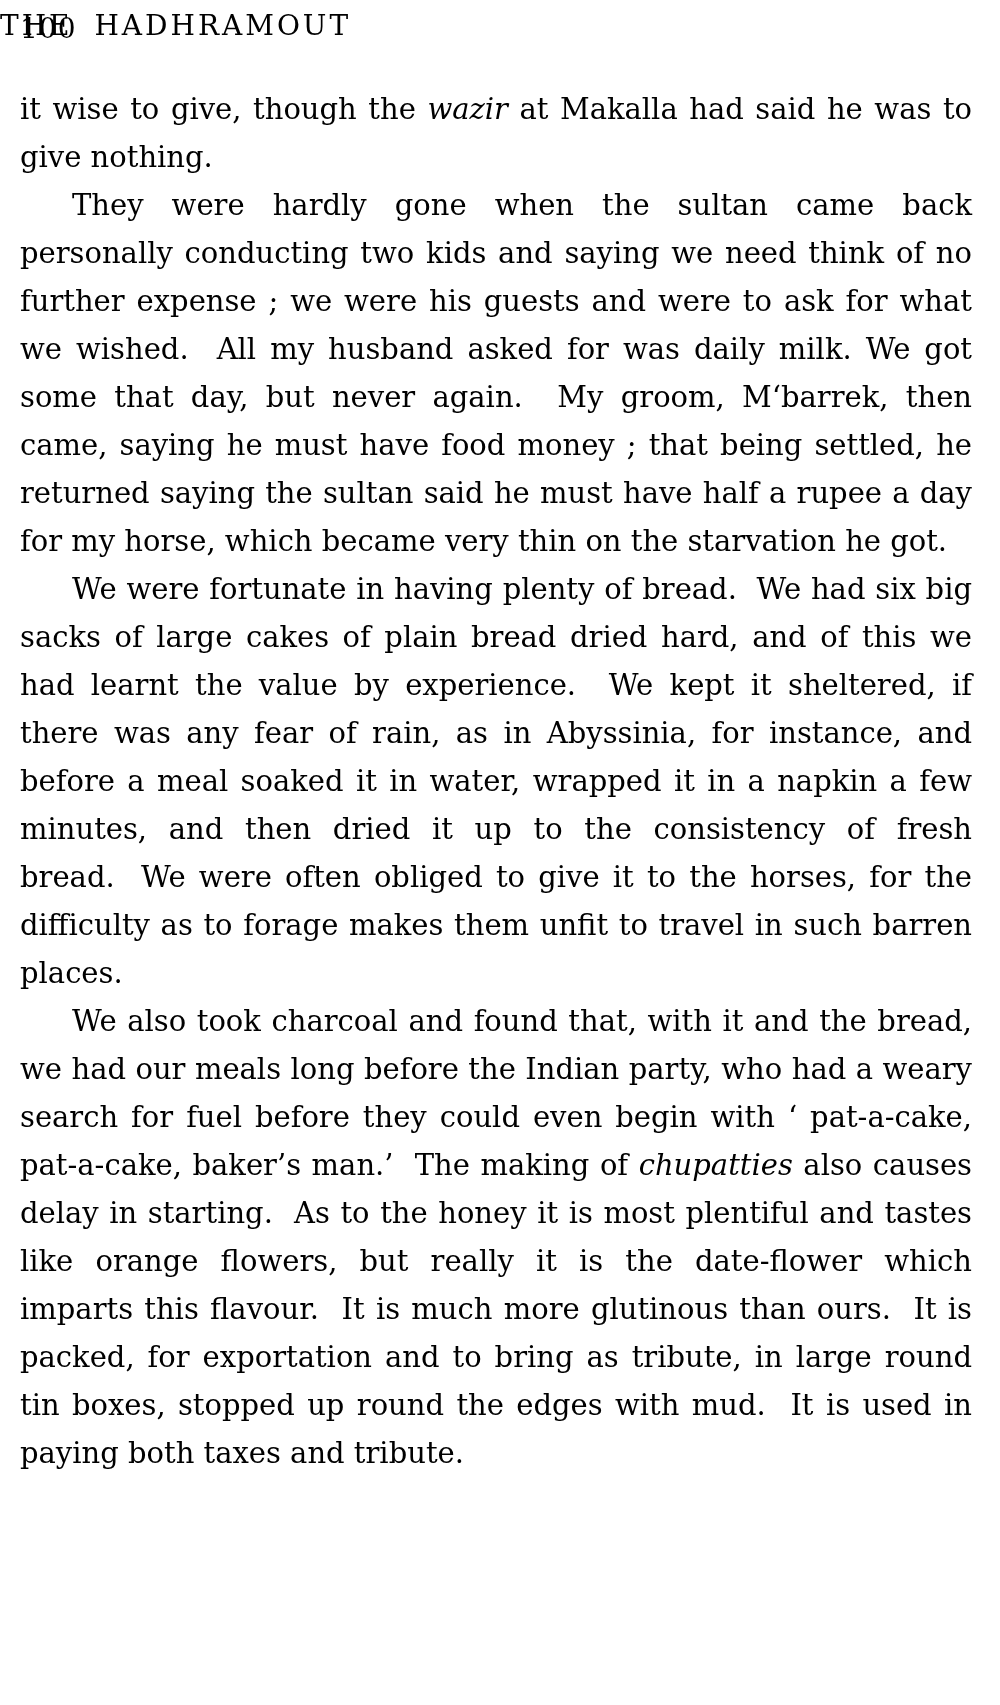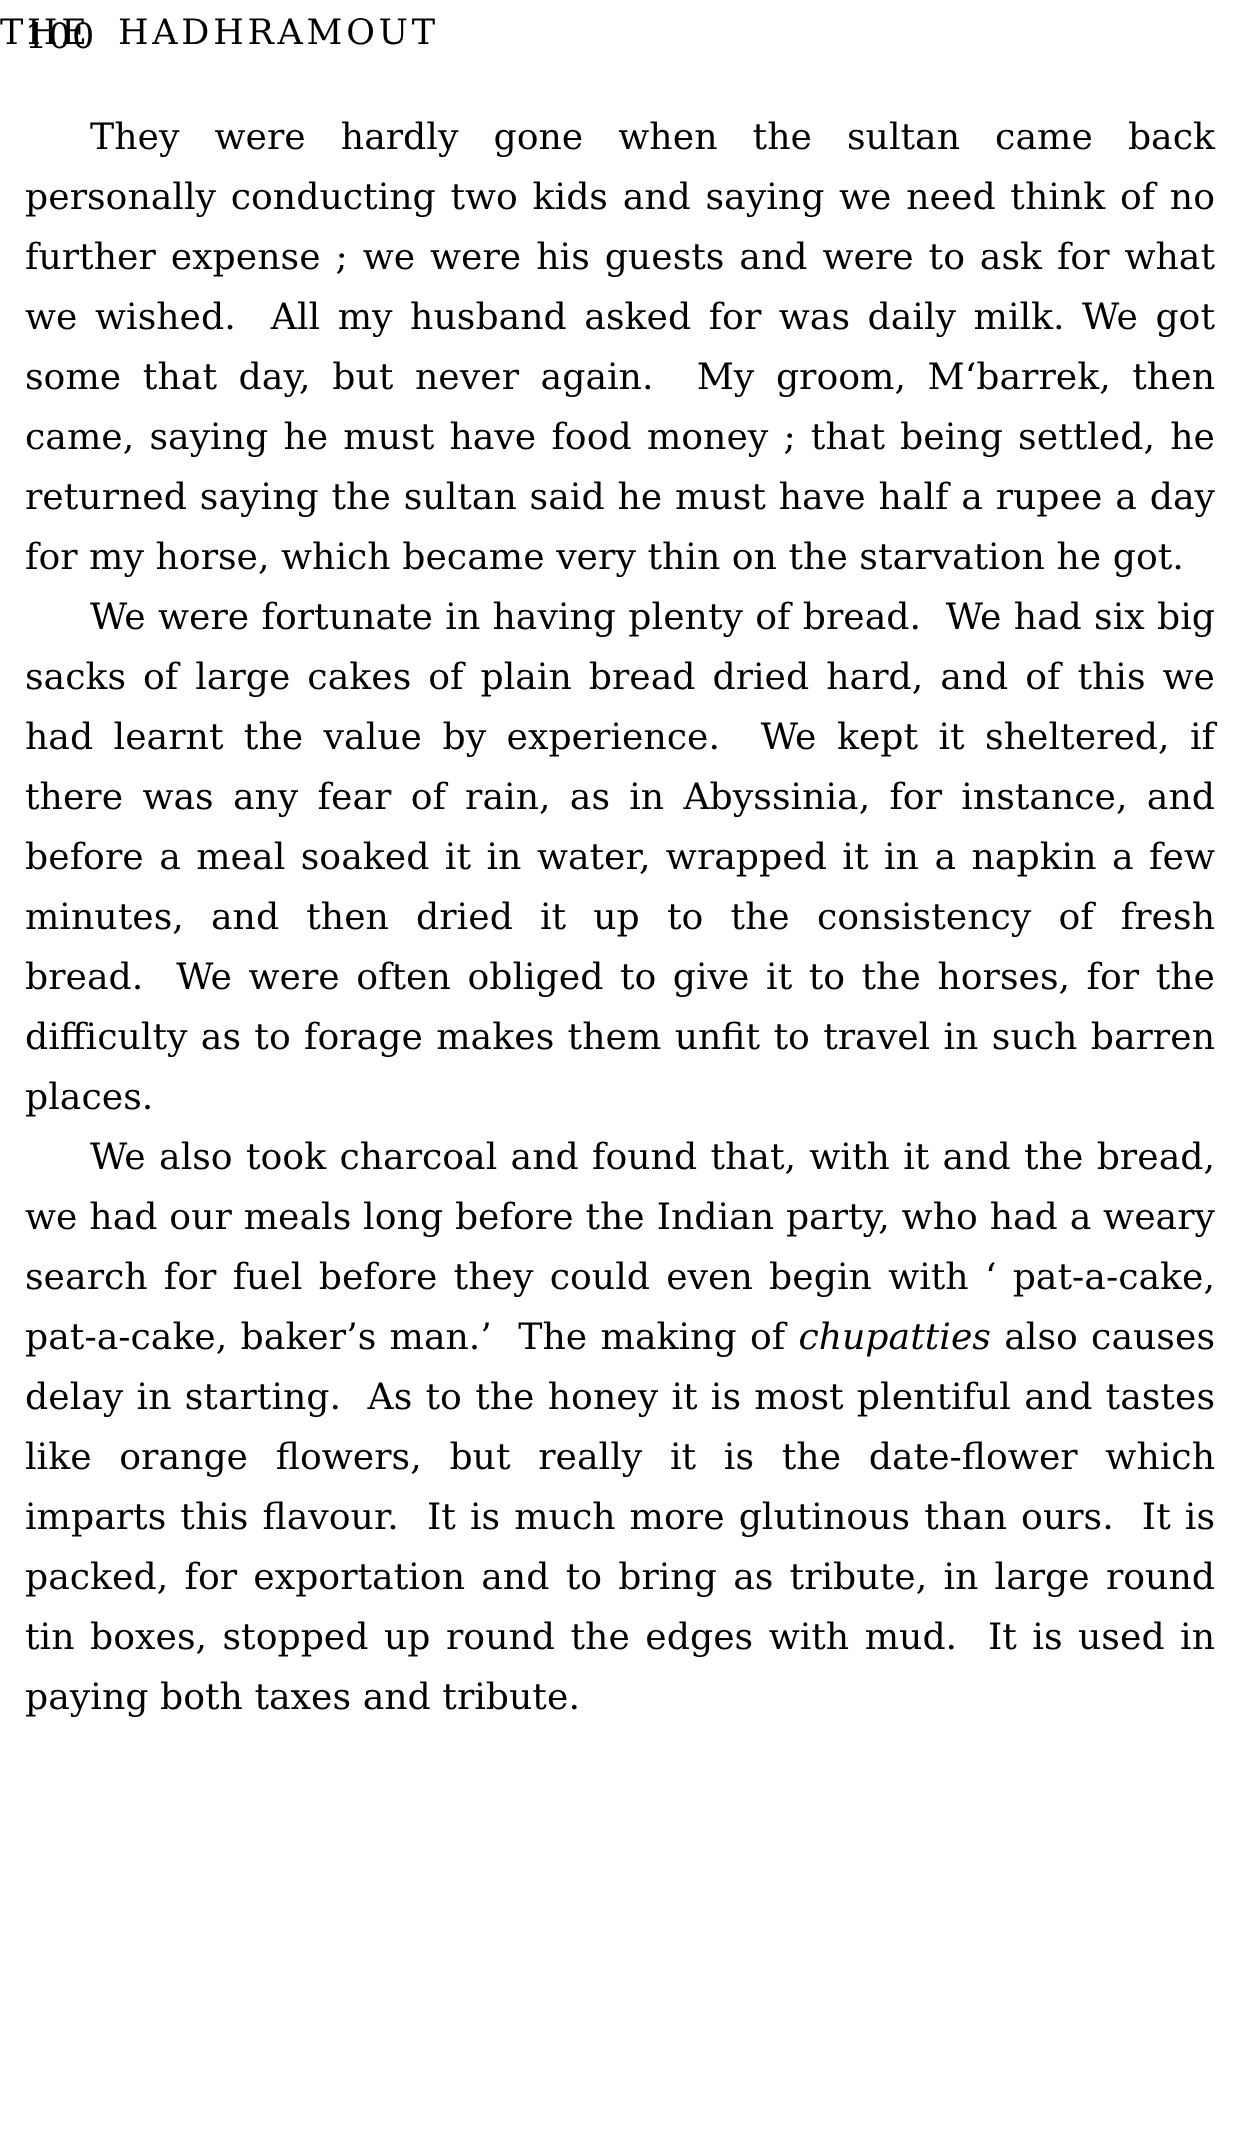--- a/index.html
+++ b/index.html
@@ -56,17 +56,18 @@
 </style>
 </head>
 <body>
 
 <div class="page">
   <div class="page-header">
     <span class="page-number">100</span>
     <span class="page-title">THE HADHRAMOUT</span>
   </div>
   <div class="page-body">
+      <p class="para"><span class="">it wise to give, though the </span><span class="italic">wazir</span><span class=""> at Makalla had said he was to give nothing.</span></p>
       <p class="para indent"><span class="">They were hardly gone when the sultan came back personally conducting two kids and saying we need think of no further expense&nbsp;; we were his guests and were to ask for what we wished.&nbsp;&nbsp;All my husband asked for was daily milk. We got some that day, but never again.&nbsp;&nbsp;My groom, M‘barrek, then came, saying he must have food money&nbsp;; that being settled, he returned saying the sultan said he must have half a rupee a day for my horse, which became very thin on the starvation he got.</span></p>
       <p class="para indent"><span class="">We were fortunate in having plenty of bread.&nbsp;&nbsp;We had six big sacks of large cakes of plain bread dried hard, and of this we had learnt the value by experience.&nbsp;&nbsp;We kept it sheltered, if there was any fear of rain, as in Abyssinia, for instance, and before a meal soaked it in water, wrapped it in a napkin a few minutes, and then dried it up to the consistency of fresh bread.&nbsp;&nbsp;We were often obliged to give it to the horses, for the difficulty as to forage makes them unfit to travel in such barren places.</span></p>
       <p class="para indent"><span class="">We also took charcoal and found that, with it and the bread, we had our meals long before the Indian party, who had a weary search for fuel before they could even begin with ‘&nbsp;pat-a-cake, pat-a-cake, baker’s man.’&nbsp;&nbsp;The making of </span><span class="italic">chupatties</span><span class=""> also causes delay in starting.&nbsp;&nbsp;As to the honey it is most plentiful and tastes like orange flowers, but really it is the date-flower which imparts this flavour.&nbsp;&nbsp;It is much more glutinous than ours.&nbsp;&nbsp;It is packed, for exportation and to bring as tribute, in large round tin boxes, stopped up round the edges with mud.&nbsp;&nbsp;It is used in paying both taxes and tribute.</span></p>
     </div>
 </div>
 
 </body></html>

